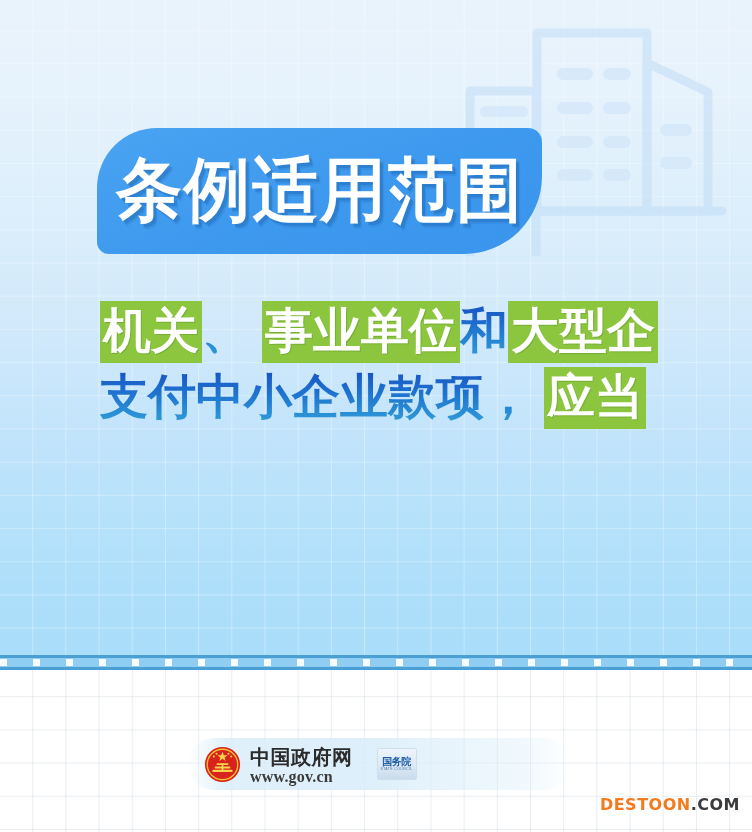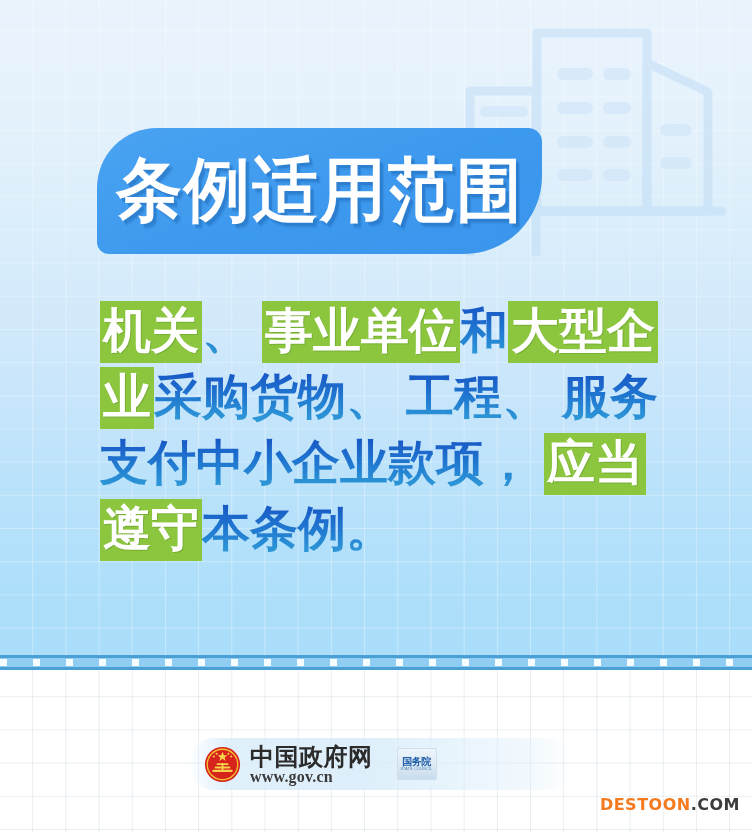--- a/index.html
+++ b/index.html
@@ -198,22 +198,22 @@
     margin-left: 16px;
     flex: none;
   }
   .gov-block {
     margin-left: 9px;
     display: flex;
     flex-direction: column;
     justify-content: center;
   }
   .gov-name {
-    font-family: Liberation Serif, serif;
-    font-size: 24px;
+    font-family: Liberation Sans, sans-serif;
+    font-size: 20px;
     font-weight: 700;
     color: #2b2b2b;
     line-height: 25px;
     letter-spacing: 0.5px;
   }
   .gov-url {
     font-family: "Liberation Serif", "DejaVu Serif", serif;
     font-size: 16px;
     font-weight: 700;
     color: #3a3a3a;
@@ -313,23 +313,21 @@
       </g>
     </svg>
   </div>
 
   <div class="title-banner">
     <div class="title-text">条例适用范围</div>
   </div>
 
   <div class="body-copy">
     <div class="copy-line"><span class="hl">机关</span><span class="tk">、 </span><span class="hl">事业单位</span><span class="tk">和</span><span class="hl">大型企</span></div>
-    <div class="copy-line"><span class="hl">业</span><span class="tk">采购货物、 工程、 服务</span></div>
     <div class="copy-line"><span class="tk">支付中小企业款项， </span><span class="hl">应当</span></div>
-    <div class="copy-line"><span class="hl">遵守</span><span class="tk">本条例。</span></div>
   </div>
 
   <div class="divider">
     <div class="solid-top"></div>
     <div class="band"></div>
     <div class="dashes"></div>
     <div class="solid-bot"></div>
   </div>
 
   <div class="footer-pill">

